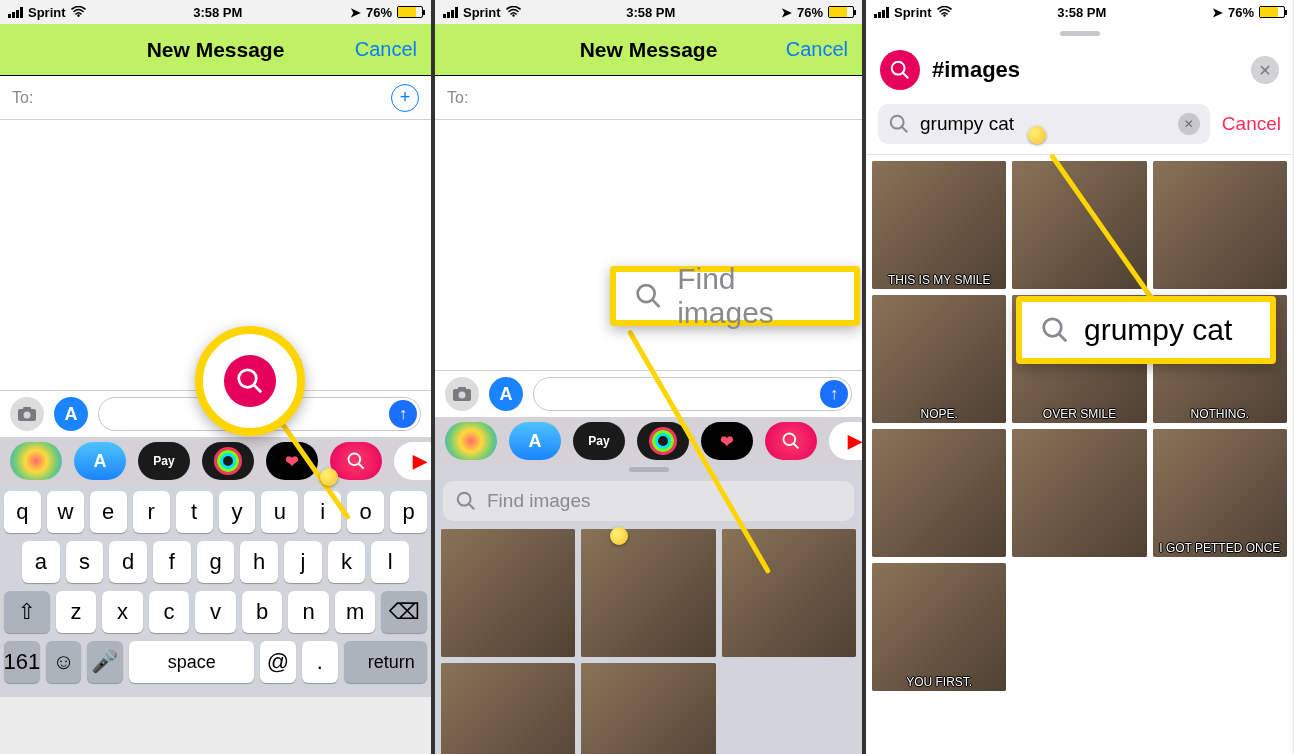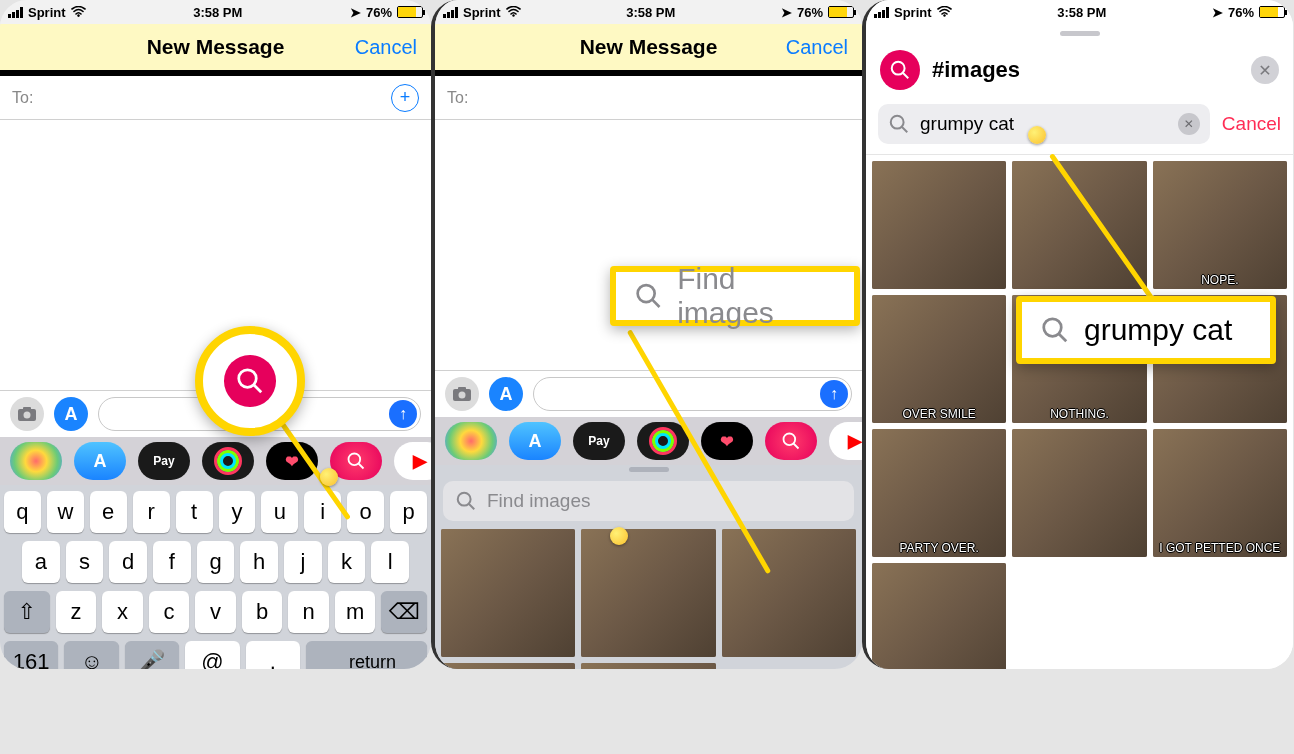--- a/index.html
+++ b/index.html
@@ -5,48 +5,47 @@
 * { box-sizing: border-box; margin: 0; padding: 0; font-family: -apple-system, "Helvetica Neue", Arial, sans-serif; }
 body {
   width: 1294px;
   height: 754px;
   background: #e5e5e5;
   display: flex;
   overflow: hidden;
 }
 .phone {
   width: 431px;
-  height: 669px;
+  height: 754px;
   position: relative;
   background: #ececec;
   overflow: hidden;
   flex-shrink: 0;
-  border-radius: 27px;
 }
 .phone + .phone { border-left: 4px solid #333; }
 
 .status-bar {
   height: 24px;
   display: flex;
   align-items: center;
   justify-content: space-between;
   padding: 0 8px;
   font-size: 13px;
   font-weight: 600;
   background: #f2f2f2;
 }
 .status-left, .status-right { display: flex; align-items: center; gap: 5px; }
 .nav-bar {
   height: 52px;
   display: flex;
   align-items: center;
   justify-content: center;
   position: relative;
-  background: #fef9c3;
-  border-bottom: 6px solid #000000;
+  background: #bef264;
+  border-bottom: 1px solid #000000;
 }
 .nav-title { font-size: 21px; font-weight: 700; }
 .nav-cancel { position: absolute; right: 14px; font-size: 20px; color: #0a7cff; }
 
 .to-row {
   height: 44px;
   background: #fff;
   border-bottom: 1px solid #d0d0d0;
   display: flex;
   align-items: center;
@@ -400,20 +399,21 @@
           <div class="key">b</div>
           <div class="key">n</div>
           <div class="key">m</div>
         </div>
       <div class="key dark">⌫</div>
     </div>
     <div class="krow">
       <div class="key dark">161</div>
       <div class="key dark">☺</div>
       <div class="key dark">🎤</div>
+      <div class="key spaceb">space</div>
       <div class="key">@</div>
       <div class="key">.</div>
       <div class="key dark ret">return</div>
     </div>
   </div>
 
   <div class="layers">
     <div class="callout-line" style="left:280px;top:418px;width:120px;transform:rotate(55deg)"></div>
     <div class="callout-dot" style="left:320px;top:468px"></div>
     <div class="callout-circle" style="left:195px;top:326px;width:110px;height:110px">
@@ -581,39 +581,39 @@
         </svg>
       <span class="query">grumpy cat</span>
       <div style="flex:1"></div>
       <div class="clear-x">✕</div>
     </div>
     <span class="srch-cancel">Cancel</span>
   </div>
 
   <div class="results" id="results">
       <div class="gif-tile">
+        <span>THIS IS MY SMILE</span>
+      </div>
+      <div class="gif-tile">
         <span></span>
       </div>
       <div class="gif-tile">
         <span></span>
       </div>
       <div class="gif-tile">
         <span>NOPE.</span>
       </div>
       <div class="gif-tile">
         <span>OVER SMILE</span>
       </div>
       <div class="gif-tile">
         <span>NOTHING.</span>
       </div>
       <div class="gif-tile">
         <span></span>
-      </div>
-      <div class="gif-tile">
-        <span>PARTY OVER.</span>
       </div>
       <div class="gif-tile">
         <span></span>
       </div>
       <div class="gif-tile">
         <span>I GOT PETTED ONCE</span>
       </div>
       <div class="gif-tile">
         <span>YOU FIRST.</span>
       </div>

